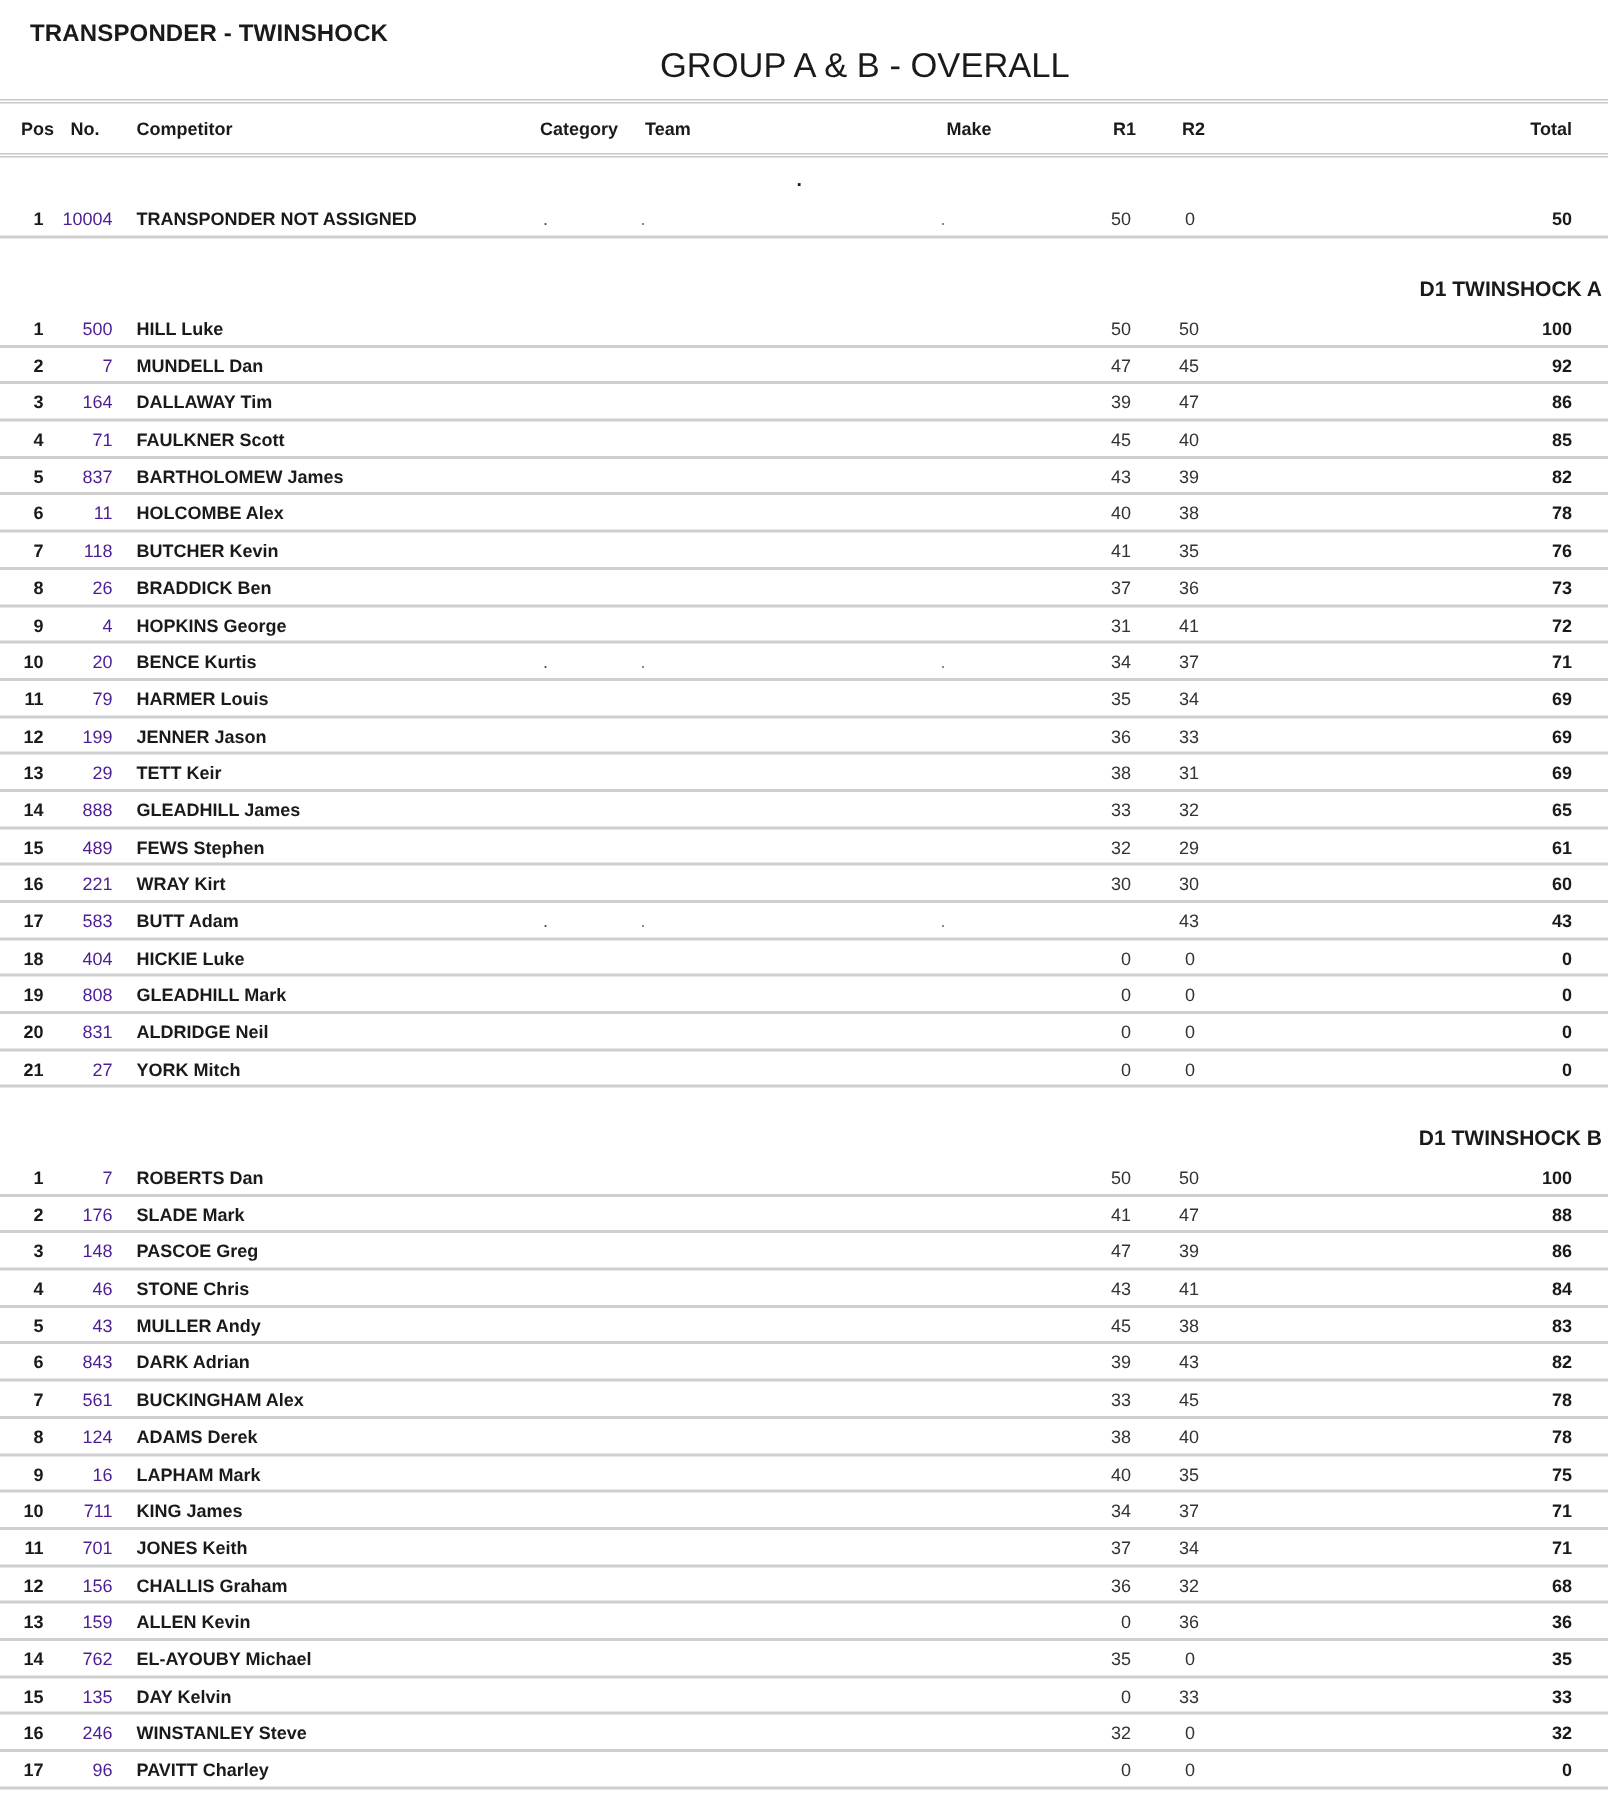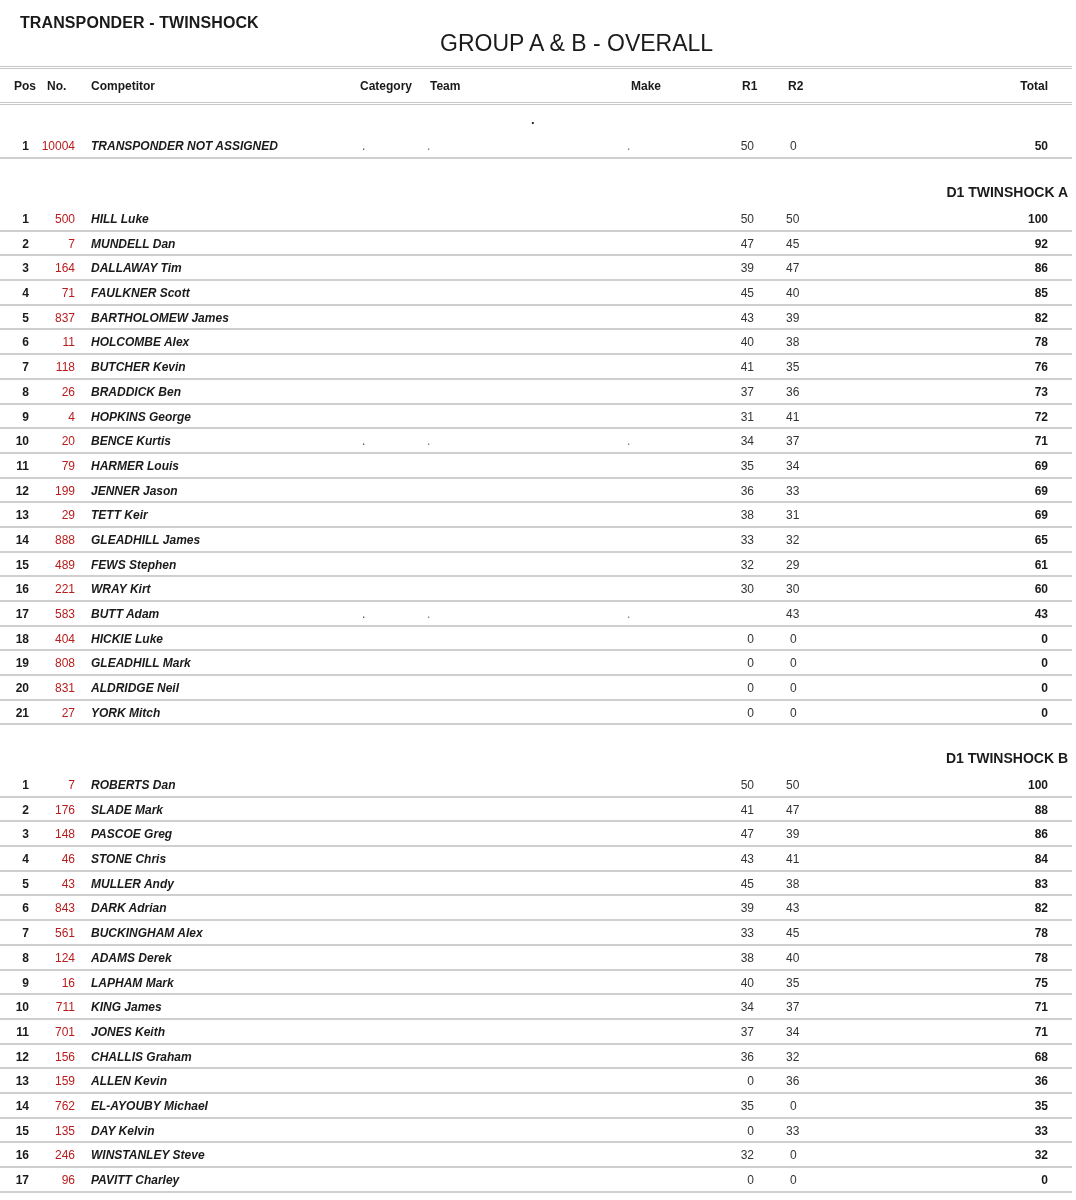--- a/index.html
+++ b/index.html
@@ -40,22 +40,22 @@
   }
 
   .table { position: absolute; left: 0; width: 1072px; }
   .row {
     position: relative; height: 22.7px;
     border-bottom: 2px solid #cfcfcf;
     font-size: 12px;
   }
   .row span { position: absolute; top: 5px; }
   .pos { left: 8px; width: 21px; text-align: right; font-weight: bold; }
-  .no { left: 36px; width: 39px; text-align: right; color: #b91c1c; }
-  .comp { left: 91px; font-weight: bold; font-style: italic; }
+  .no { left: 36px; width: 39px; text-align: right; color: #4c1d95; }
+  .comp { left: 91px; font-weight: bold; }
   .cat { left: 362px; color: #444; }
   .team { left: 427px; color: #777; }
   .make { left: 627px; color: #777; }
   .r1 { left: 730px; width: 24px; text-align: right; color: #333; }
   .r2 { left: 790px; width: 10px; text-align: left; color: #333; }
   .r2.wide { left: 786px; }
   .total { right: 24px; text-align: right; font-weight: bold; }
 </style>
 </head>
 <body>

